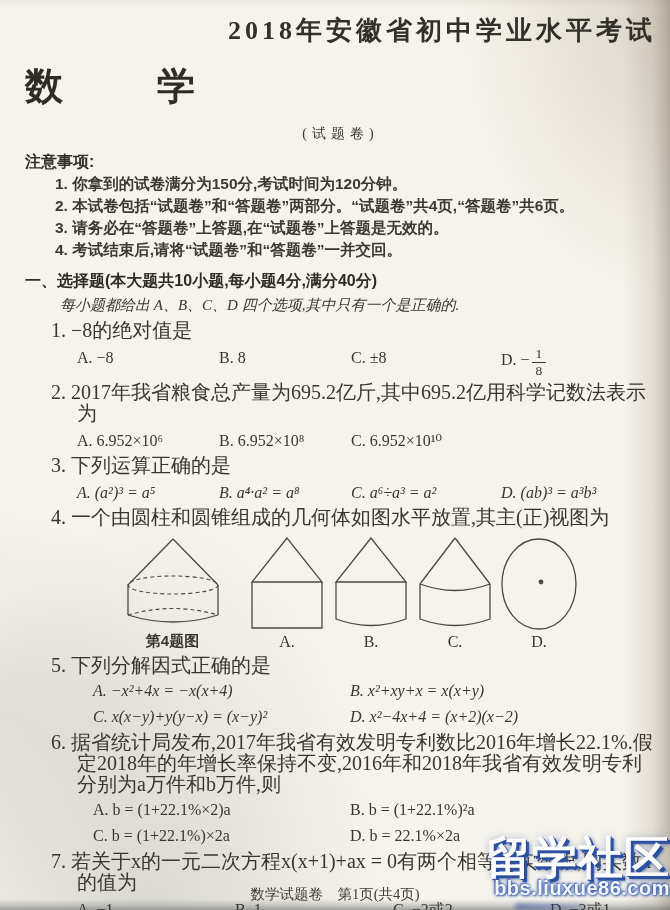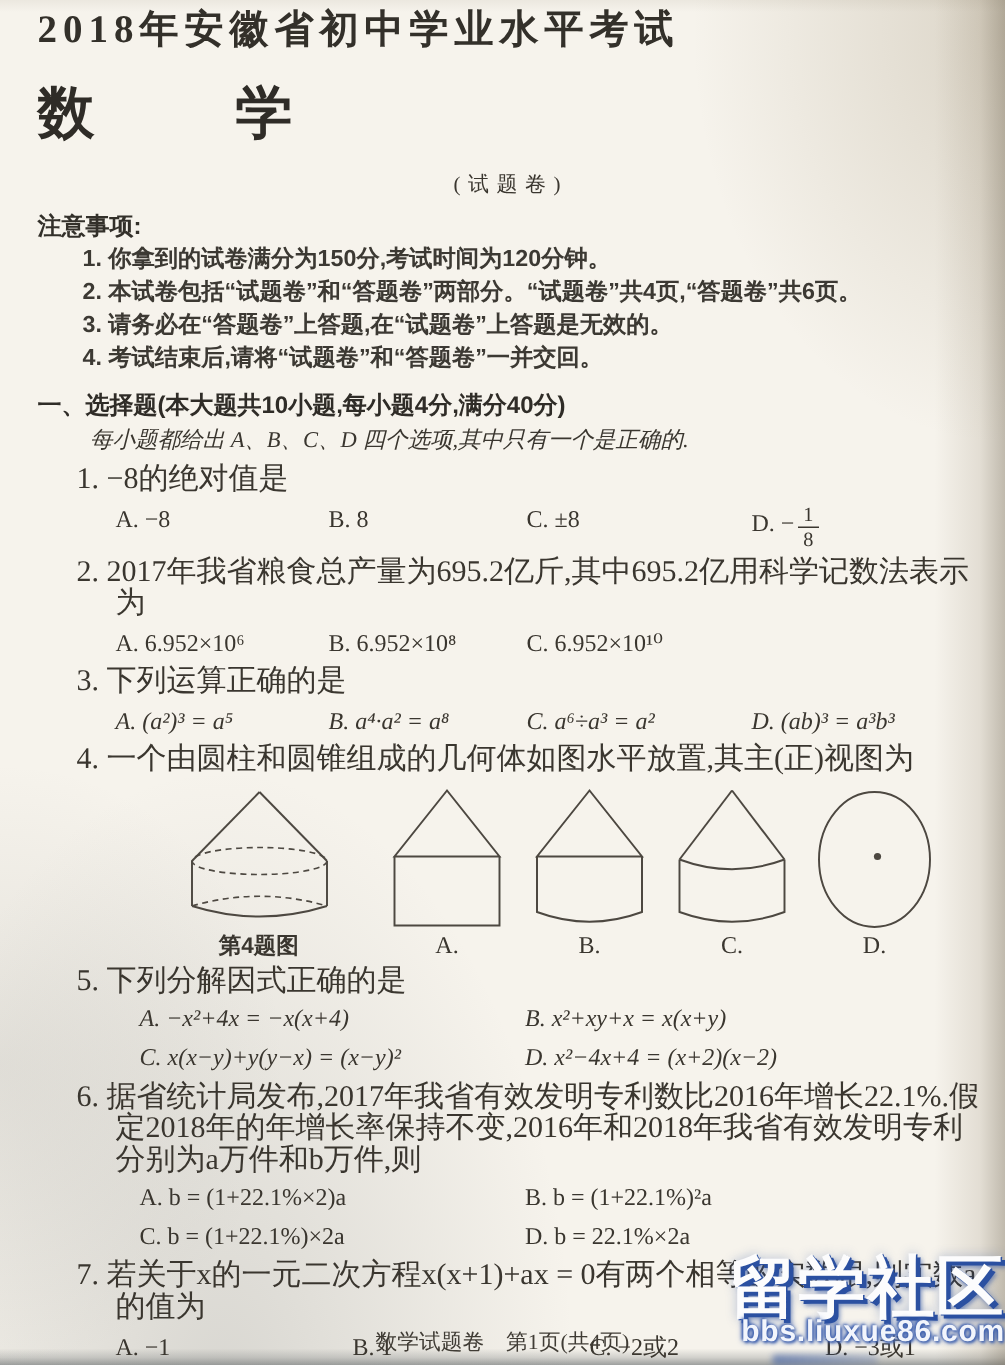--- a/index.html
+++ b/index.html
@@ -12,42 +12,42 @@
     background-image:
       linear-gradient(to right, rgba(0,0,0,0) 93%, rgba(126,110,84,0.16) 97.5%, rgba(104,92,70,0.38) 100%),
       radial-gradient(ellipse at 100% 2%, rgba(150,135,105,0.28), rgba(150,135,105,0) 22%),
       radial-gradient(ellipse at 22% 103%, rgba(138,140,138,0.28), rgba(138,140,138,0) 32%),
       radial-gradient(ellipse at 0% 78%, rgba(120,120,115,0.14), rgba(120,120,115,0) 20%),
       linear-gradient(to top, rgba(98,104,106,0.6) 0px, rgba(98,104,106,0.25) 5px, rgba(98,104,106,0) 11px),
       linear-gradient(to bottom, rgba(160,150,130,0.12) 0px, rgba(160,150,130,0) 8px);
   }
   .content { position:relative; z-index:1; padding:0 14px 0 25px; }
 
-  .exam-title { text-align:left; font-size:26px; font-weight:bold; letter-spacing:4px; padding-top:2px; color:#33302a; }
+  .exam-title { text-align:right; font-size:26px; font-weight:bold; letter-spacing:4px; padding-top:13px; color:#33302a; }
   .subject-title { text-align:left; font-size:38px; font-weight:bold; letter-spacing:6px; margin-top:13px; color:#2f2c27; }
   .paper-type { text-align:center; font-size:14px; letter-spacing:5px; margin-top:13px; }
 
   .notice { margin-top:9px; }
   .notice-heading { font-family:"Liberation Sans","DejaVu Sans",sans-serif; font-weight:bold; font-size:16px; color:#33302a; }
   .notice-item { font-family:"Liberation Sans","DejaVu Sans",sans-serif; font-weight:600; font-size:15.5px; line-height:22px; margin-left:30px; color:#3c3933; }
 
   .section-heading { font-family:"Liberation Sans","DejaVu Sans",sans-serif; font-weight:bold; font-size:16px; margin-top:10px; color:#2f2c27; }
   .section-note { font-style:italic; font-size:15px; line-height:21px; margin-left:35px; margin-top:3px; }
 
   .q-stem { font-size:20px; line-height:21px; margin-top:4px; margin-left:26px; padding-left:26px; text-indent:-26px; }
   .opt-row4 { display:grid; grid-template-columns:142px 132px 150px auto; margin-left:52px; margin-top:6px; font-size:16px; line-height:21px; }
   .opt-row4.wide { grid-template-columns:158px 158px 157px auto; }
   .opt-row2 { display:grid; grid-template-columns:257px auto; margin-left:68px; margin-top:3px; font-size:16px; line-height:23px; }
   .math { font-style:italic; }
 
   .frac { display:inline-block; vertical-align:-10px; text-align:center; line-height:1; margin-left:2px; }
   .frac .num { display:block; font-size:13.5px; line-height:14px; padding:0 4px 1px 4px; border-bottom:1.2px solid #3a362f; }
   .frac .den { display:block; font-size:13.5px; line-height:15px; }
 
-  .figures-row { display:flex; align-items:flex-end; gap:11px; margin-left:75px; margin-top:6px; }
+  .figures-row { display:flex; align-items:flex-end; gap:0; margin-left:75px; margin-top:6px; }
   .fig-col { text-align:center; }
   .fig-col.first { width:145px; }
   .fig-caption { font-family:"Liberation Sans","DejaVu Sans",sans-serif; font-weight:bold; font-size:15px; margin-top:2px; }
   .fig-label { font-size:16px; margin-top:2px; }
   svg.fig { display:block; margin:0 auto; }
   svg.fig path, svg.fig line, svg.fig ellipse { fill:none; stroke:#4d4841; stroke-width:1.3; }
   svg.fig .dash { stroke-dasharray:4,3; stroke-width:1.1; }
   svg.fig .dot { fill:#4d4841; stroke:none; }
 
   .page-footer { position:absolute; z-index:1; left:0; right:0; top:885px; text-align:center; font-size:14.5px; color:#403c35; }

